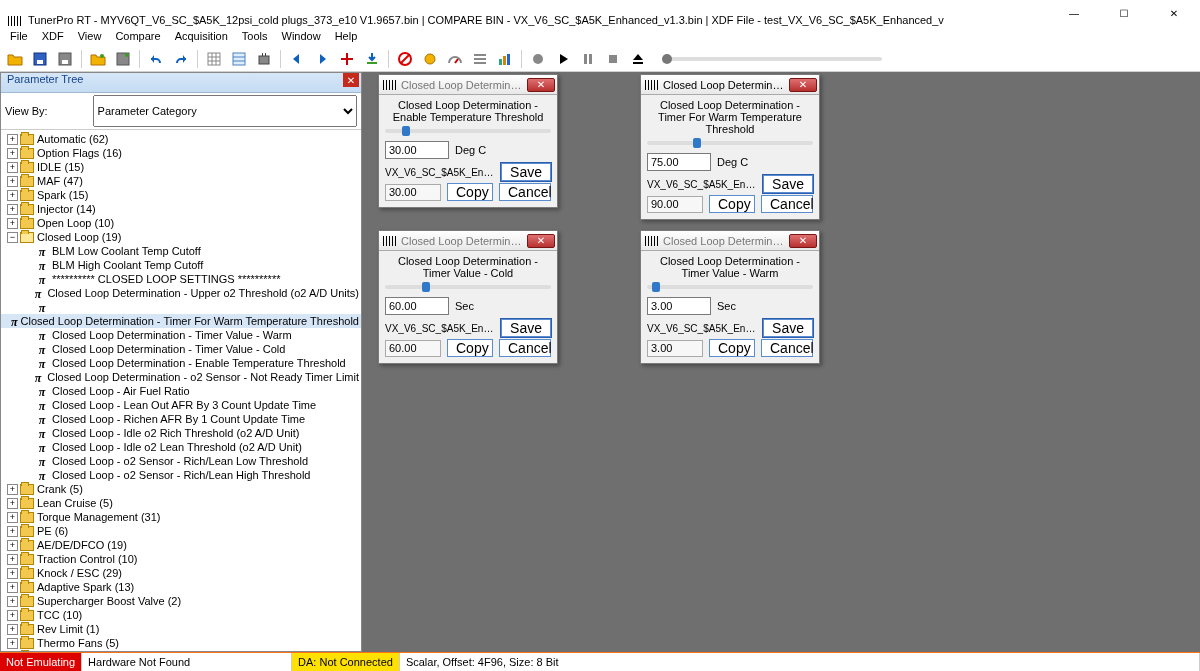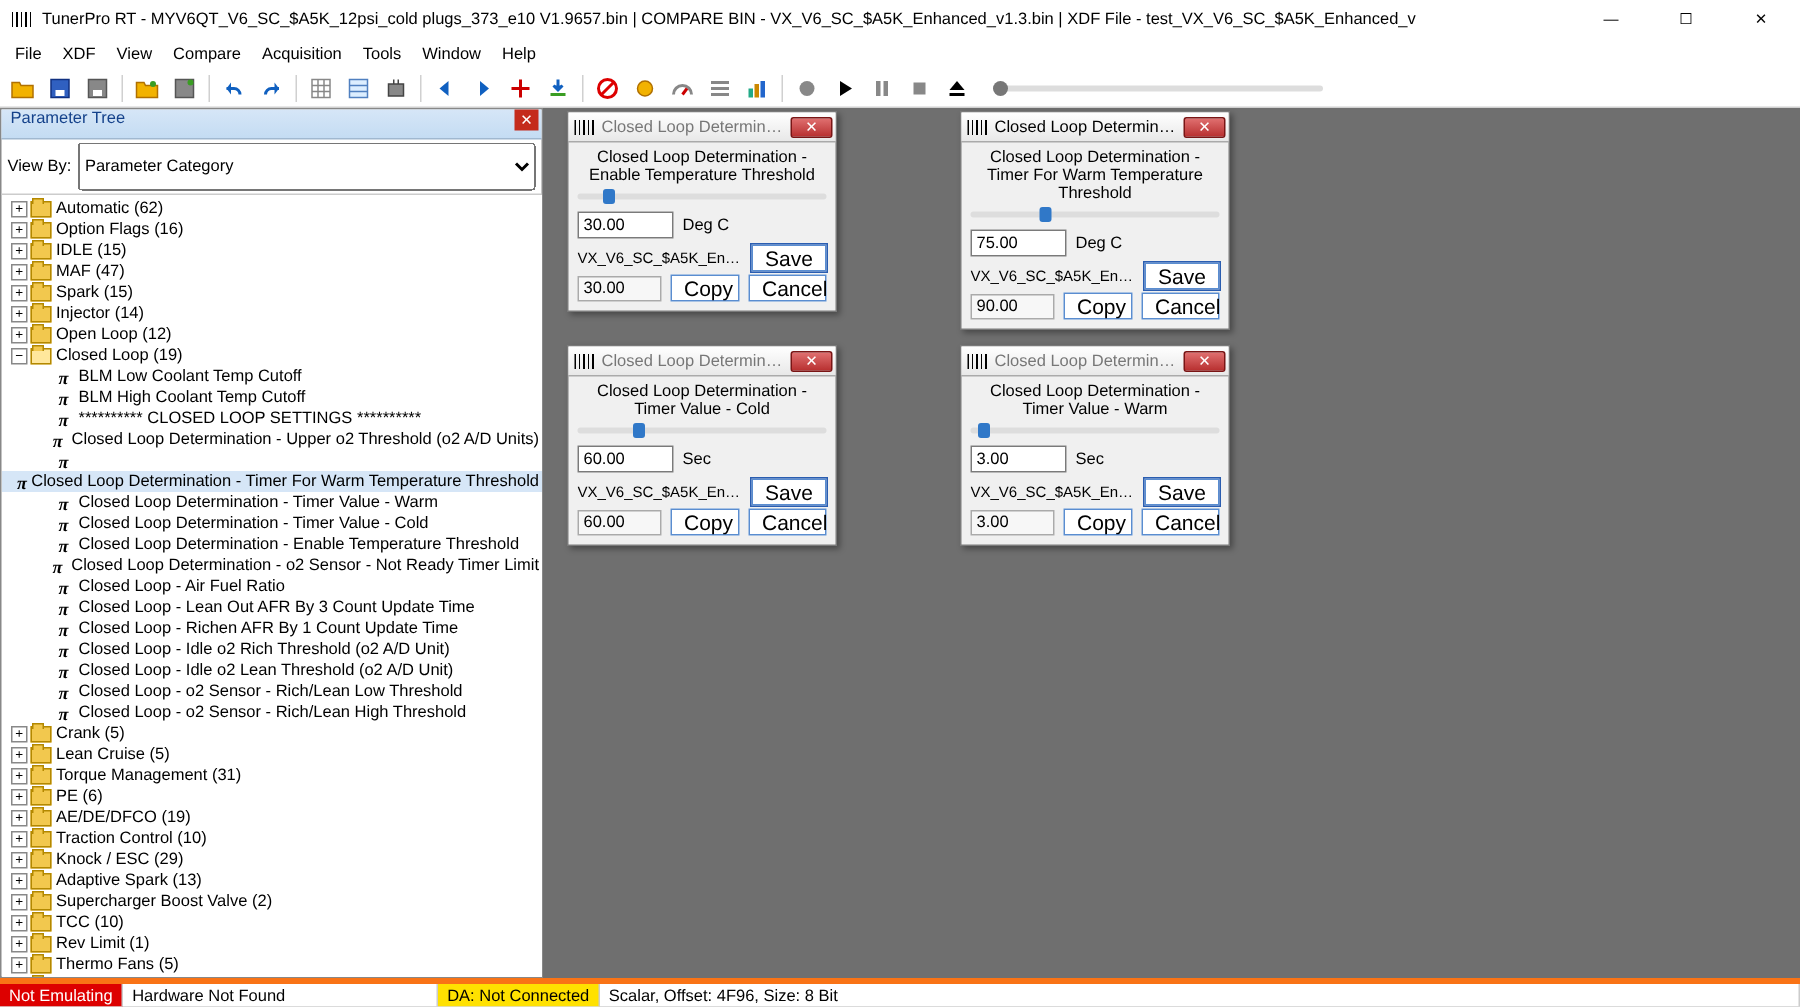--- a/index.html
+++ b/index.html
@@ -1,19 +1,19 @@
 <!DOCTYPE html>
 <html><head>
 <meta charset="utf-8">
 <style>
 * { box-sizing: border-box; margin: 0; padding: 0; font-family: "Segoe UI", Tahoma, sans-serif; font-size: 11px; }
 html, body { width: 1200px; height: 671px; overflow: hidden; background: #fff; }
 
 
-.titlebar { height: 26px; display: flex; align-items: center; padding: 0 4px 0 8px; background: #fff; gap: 6px; }
+.titlebar { height: 26px; display: flex; align-items: flex-end; padding: 0 4px 0 8px; background: #fff; gap: 6px; }
 .titlebar .app-icon { width: 14px; height: 10px; background: repeating-linear-gradient(90deg,#000 0 1px,transparent 1px 3px); }
 .titlebar .title-text { flex: 0 0 auto; color: #000; }
 .titlebar .spacer { flex: 1 1 auto; }
 .win-btn { width: 44px; height: 26px; display:flex; align-items:center; justify-content:center; }
 .win-glyph { font-size:10px; }
 
 
 .menubar { height: 20px; display:flex; gap:2px; padding:0 4px; align-items:center; }
 .menubar .mitem { padding:2px 6px; color:#000; }
 
@@ -26,21 +26,21 @@
 
 
 .client { position:relative; height: calc(671px - 26px - 20px - 26px - 19px); background:#6f6f6f; overflow:hidden;}
 
 
 .tree-panel { position:absolute; left:0; top:0; width:362px; height:100%; background:#fff; border:1px solid #888; display:flex; flex-direction:column; }
 .tree-title { display:flex; align-items:flex-start; background:linear-gradient(#d6e6f7,#c4dcf3); height:20px; border-bottom:1px solid #a0b8d0; padding:0 2px 0 6px; }
 .tree-title .lbl { color:#15428b; font-weight:400; }
 .tree-title .close-pin { margin-left:auto; width:16px; height:14px; background:#c42b1c; color:#fff; display:flex;align-items:center;justify-content:center; font-size:10px; }
 .tree-viewby { display:flex; align-items:center; gap:4px; padding:2px 4px; border-bottom:1px solid #ccc; }
-.tree-viewby select { flex:1; height:32px; font-size:11px; }
+.tree-viewby select { flex:1; height:32px; font-size:11px;margin-left:41px; }
 .tree-body { flex:1; overflow:auto; padding:2px 0 2px 0; background:#fff; }
 .tree-body::-webkit-scrollbar { width:16px; height:16px; }
 .tree-body::-webkit-scrollbar-thumb { background:#c0c0c0; border:1px solid #888; }
 
 .node { display:flex; align-items:center; height:14px; padding:0 2px; white-space:nowrap; }
 .indent { display:inline-block; }
 .expander { width:11px; height:11px; border:1px solid #888; margin-right:2px; display:flex;align-items:center;justify-content:center; font-size:9px; color:#000; background:#fff;}
 .folder { width:14px; height:11px; background:#f2c84e; border:1px solid #b38800; margin-right:3px; position:relative;}
 .folder::before { content:""; position:absolute; top:-3px; left:0; width:6px; height:3px; background:#f2c84e;border:1px solid #b38800; border-bottom:none;}
 .folder.open { background:#ffe79c; }
@@ -64,21 +64,21 @@
 .scalar-row input.val { width:64px; height:18px; border:1px solid #7a7a7a; padding:0 3px; font-size:11px;}
 .scalar-row .unit { }
 .btn { height:18px; border:1px solid #5a8dd0; background:#fff; padding:0 8px; min-width:54px; }
 .btn.primary { outline:1px solid #2a5db0; }
 .cmp { display:flex; gap:6px; align-items:center; margin-top:2px;}
 .cmp .src { flex:1; overflow:hidden; text-overflow:ellipsis; white-space:nowrap; font-size:10px;}
 .cmp input.val { width:56px; height:17px; border:1px solid #aaa; background:#f7f7f7; padding:0 3px;}
 .cmp .btn { min-width:46px; font-size:14px; }
 
 
-.statusbar { height:19px; display:flex; border-top:4px solid #f97316; font-size:11px;text-align:right; }
+.statusbar { height:19px; display:flex; border-top:1px solid #f97316; font-size:11px;text-align:right; }
 .sseg { display:flex; align-items:center; padding:0 6px; border-right:1px solid #ccc; }
 .sseg.red { background:#d00; color:#fff; }
 .sseg.yellow { background:#ffe100; color:#000; }
 .sseg.flex { flex:1; }
 
 
 .svgi { width:16px; height:16px; }
 </style>
 </head>
 <body>
@@ -313,21 +313,21 @@
         <div class="node">
           <span class="indent" style="width:4px"></span>
           <span class="expander">+</span>
           <span class="folder "></span>
           <span class="lbl">Injector (14)</span>
         </div>
         <div class="node">
           <span class="indent" style="width:4px"></span>
           <span class="expander">+</span>
           <span class="folder "></span>
-          <span class="lbl">Open Loop (12)</span>
+          <span class="lbl">Open Loop (10)</span>
         </div>
         <div class="node">
           <span class="indent" style="width:4px"></span>
           <span class="expander">−</span>
           <span class="folder open"></span>
           <span class="lbl">Closed Loop (19)</span>
         </div>
         <div class="node">
           <span class="indent" style="width:32px"></span>
           <span class="pi">π</span>

